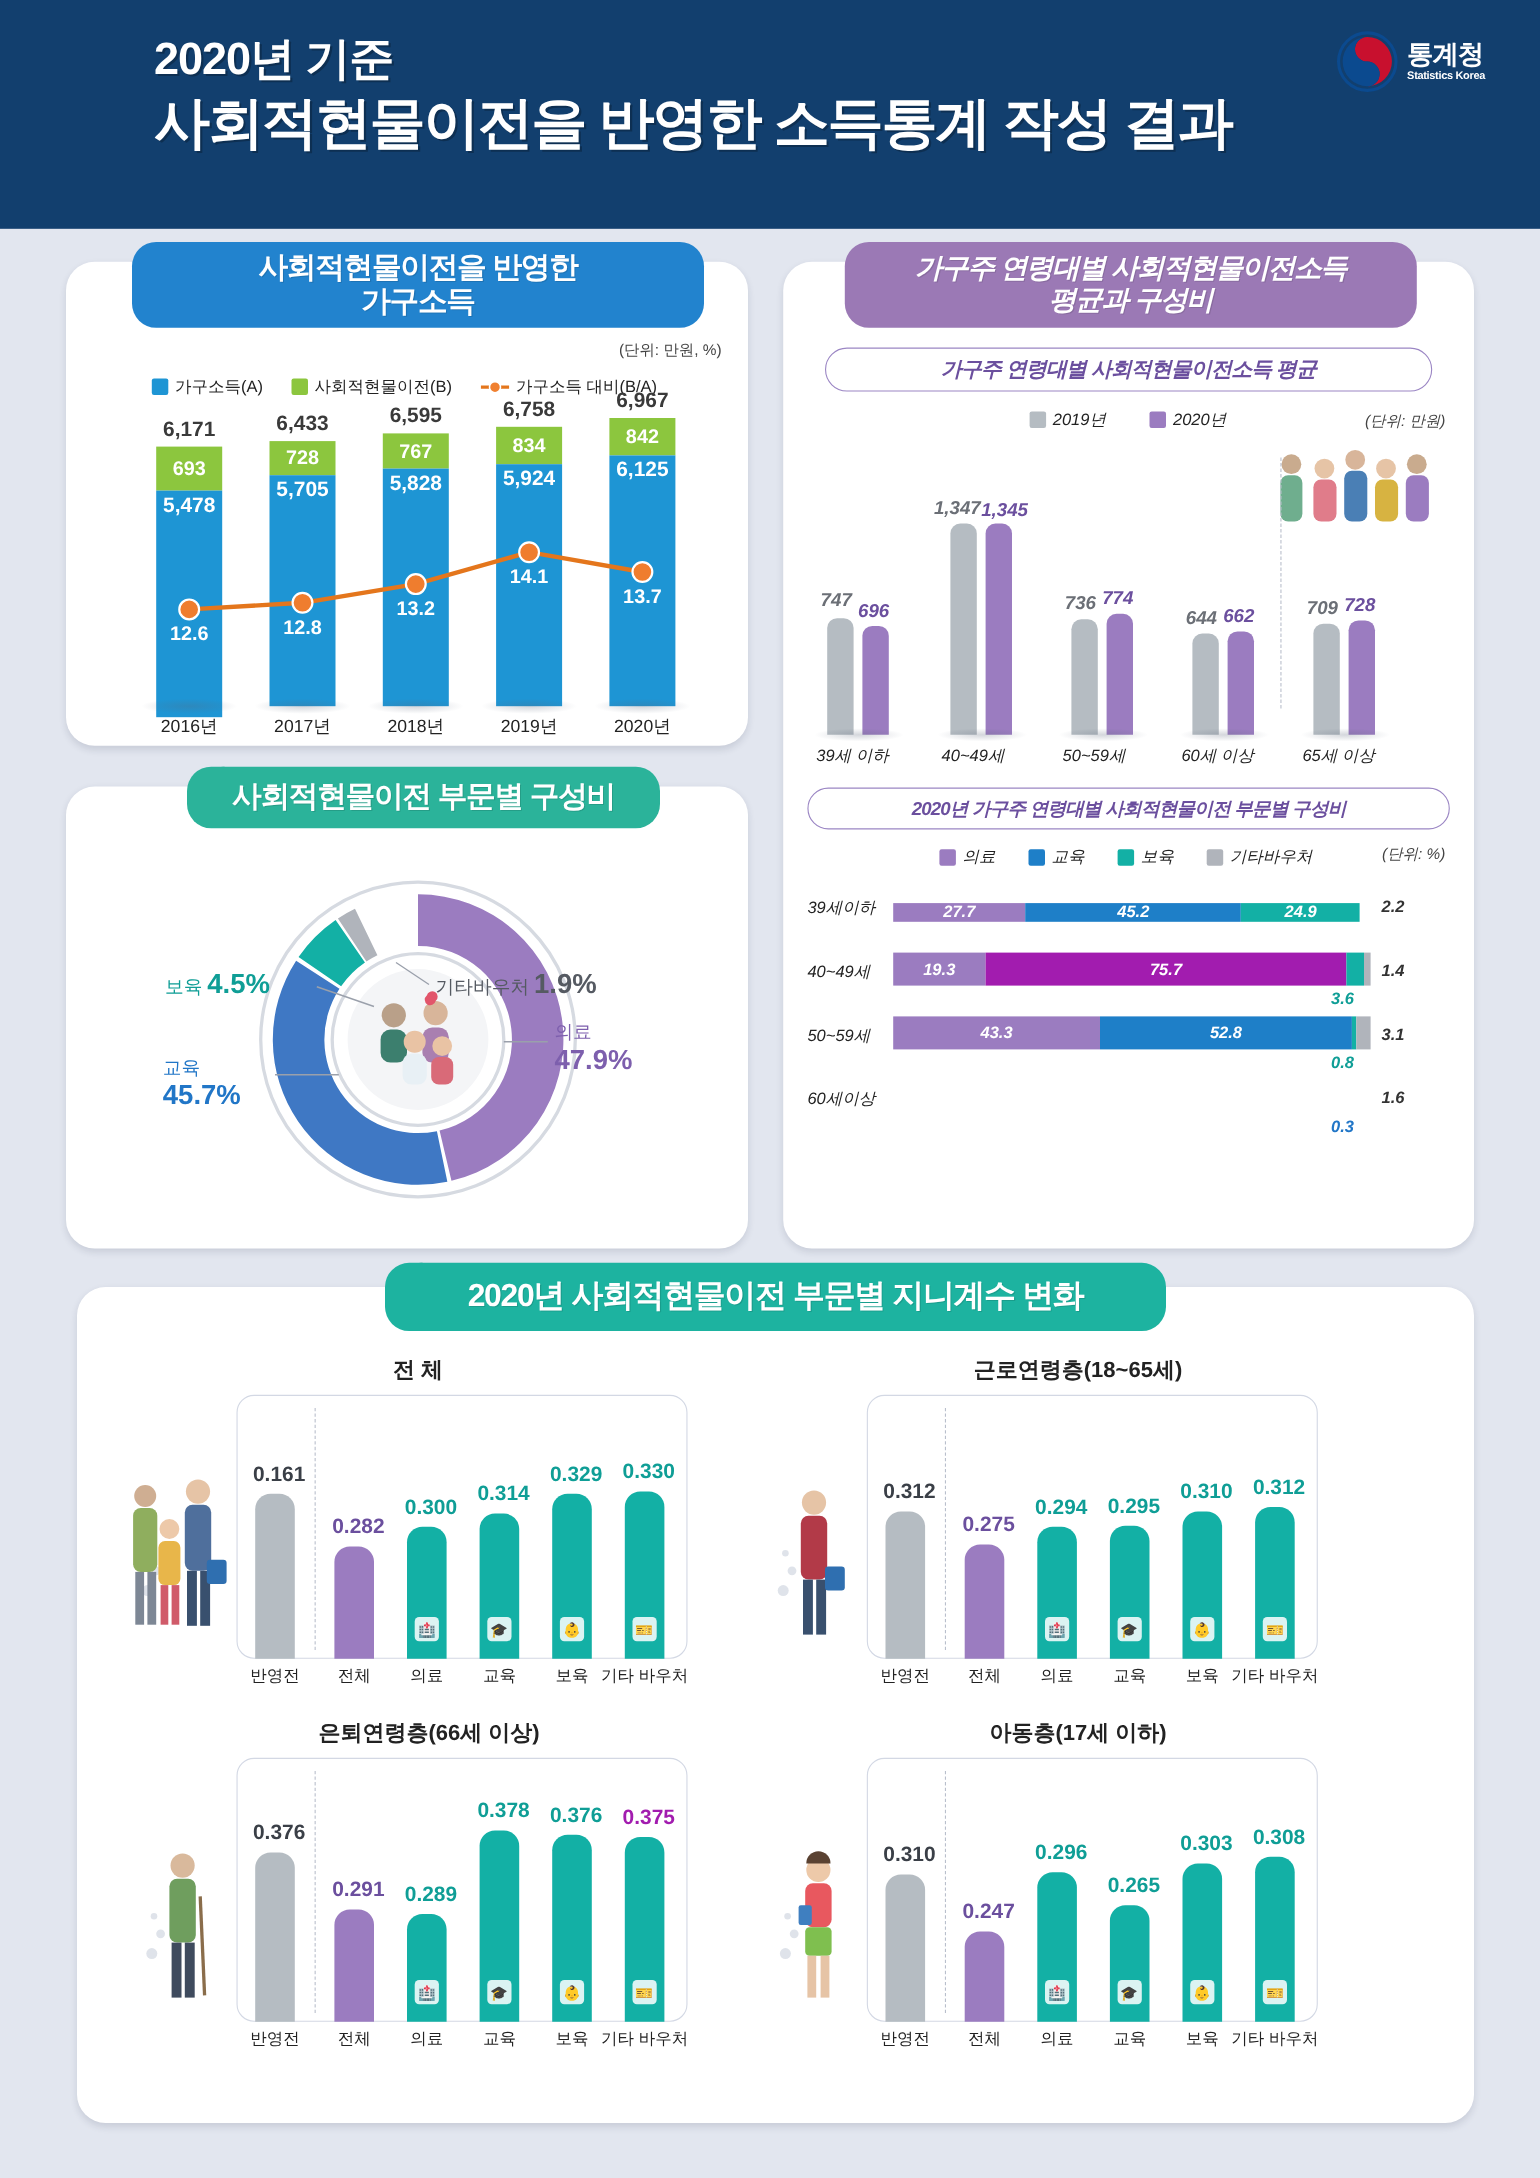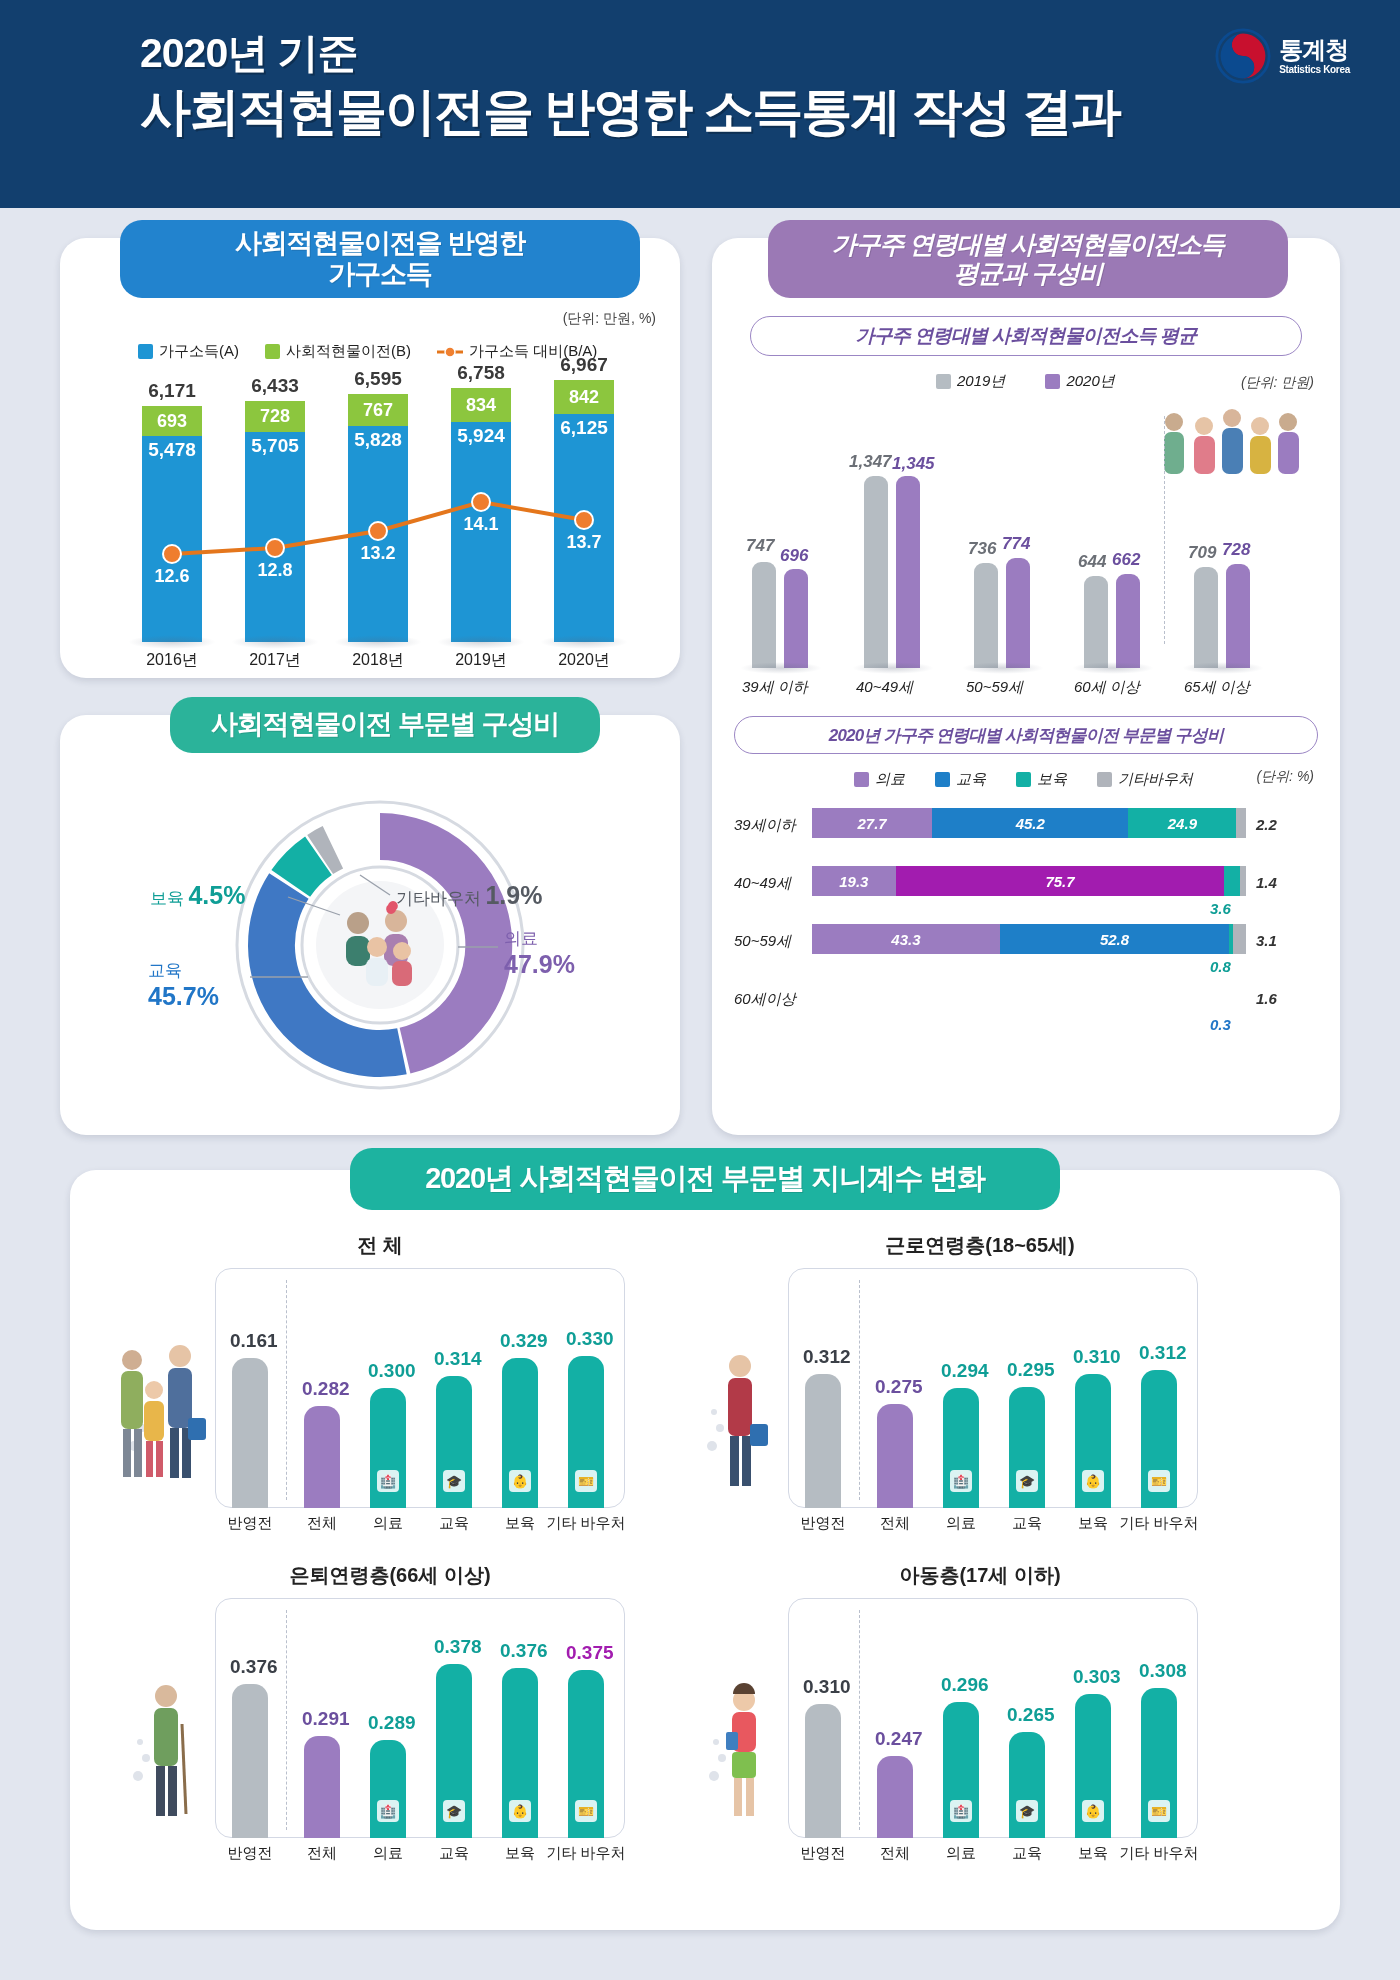--- a/index.html
+++ b/index.html
@@ -143,21 +143,21 @@
         <circle cx="13" cy="7" r="5" fill="#f08030" stroke="#fff" stroke-width="1.4"></circle>
       </svg>
       <span>가구소득 대비(B/A)</span>
     </span>
   </div>
 
   <div style="position:absolute; left:0; top:136px; width:620px; height:268px;">
 
     <div class="p1-bar-group" style="left:82px; height:236px;">
       <div class="p1-total" style="top:-26px;">6,171</div>
-      <div class="p1-green" style="height:30px;">693</div>
+      <div class="p1-green" style="height:40px;">693</div>
       <div class="p1-blue" style="height:206px;">5,478</div>
       <div class="shadow-ellipse" style="left:-14px;bottom:-7px;width:88px;height:14px;"></div>
     </div>
 
     <div class="p1-bar-group" style="left:185px; height:241px;">
       <div class="p1-total" style="top:-26px;">6,433</div>
       <div class="p1-green" style="height:31px;">728</div>
       <div class="p1-blue" style="height:210px;">5,705</div>
       <div class="shadow-ellipse" style="left:-14px;bottom:-7px;width:88px;height:14px;"></div>
     </div>
@@ -356,21 +356,21 @@
       <span>보육</span>
       </span>
     <span class="lg-item">
       <i class="lg-sw" style="background:#b0b4bb"></i>
       <span>기타바우처</span>
       </span>
   </div>
   <div class="unit-label" style="right:26px; top:530px;">(단위: %)</div>
 
   <div class="sb-label" style="left:22px; top:578px;">39세이하</div>
-  <div class="sb-row" style="left:100px; top:570px; width:434px;">
+  <div class="sb-row" style="left:100px; top:570px; width:434px;align-items:flex-end;">
     <div class="sb-seg" style="width:27.7%;background:#9b7cc0;">27.7</div>
     <div class="sb-seg" style="width:45.2%;background:#1e7fc8;">45.2</div>
     <div class="sb-seg" style="width:24.9%;background:#13b0a5;">24.9</div>
     <div class="sb-seg" style="width:2.2%;background:#b0b4bb;"></div>
   </div>
   <div class="sb-out" style="left:544px; top:578px;">2.2</div>
 
   <div class="sb-label" style="left:22px; top:636px;">40~49세</div>
   <div class="sb-row" style="left:100px; top:628px; width:434px;">
     <div class="sb-seg" style="width:19.3%;background:#9b7cc0;">19.3</div>

